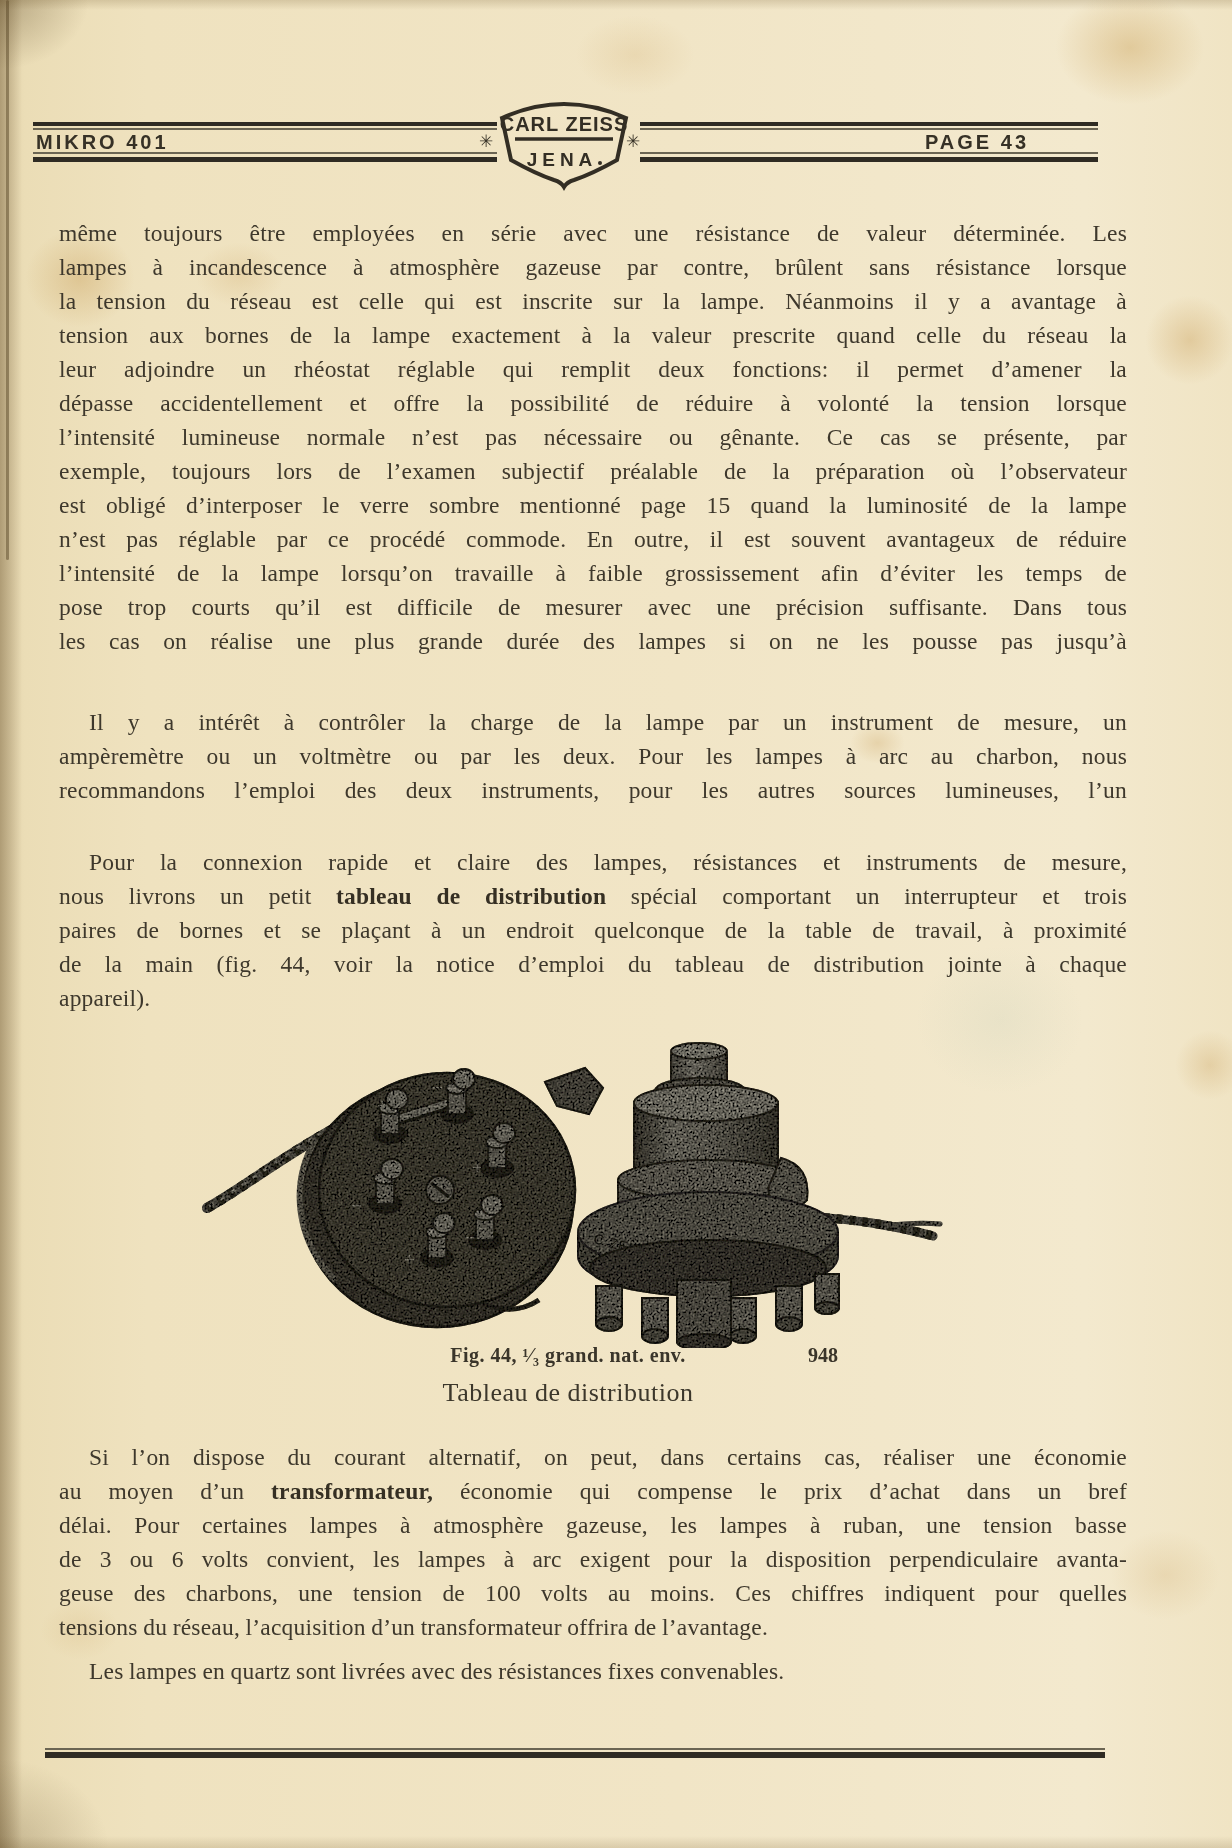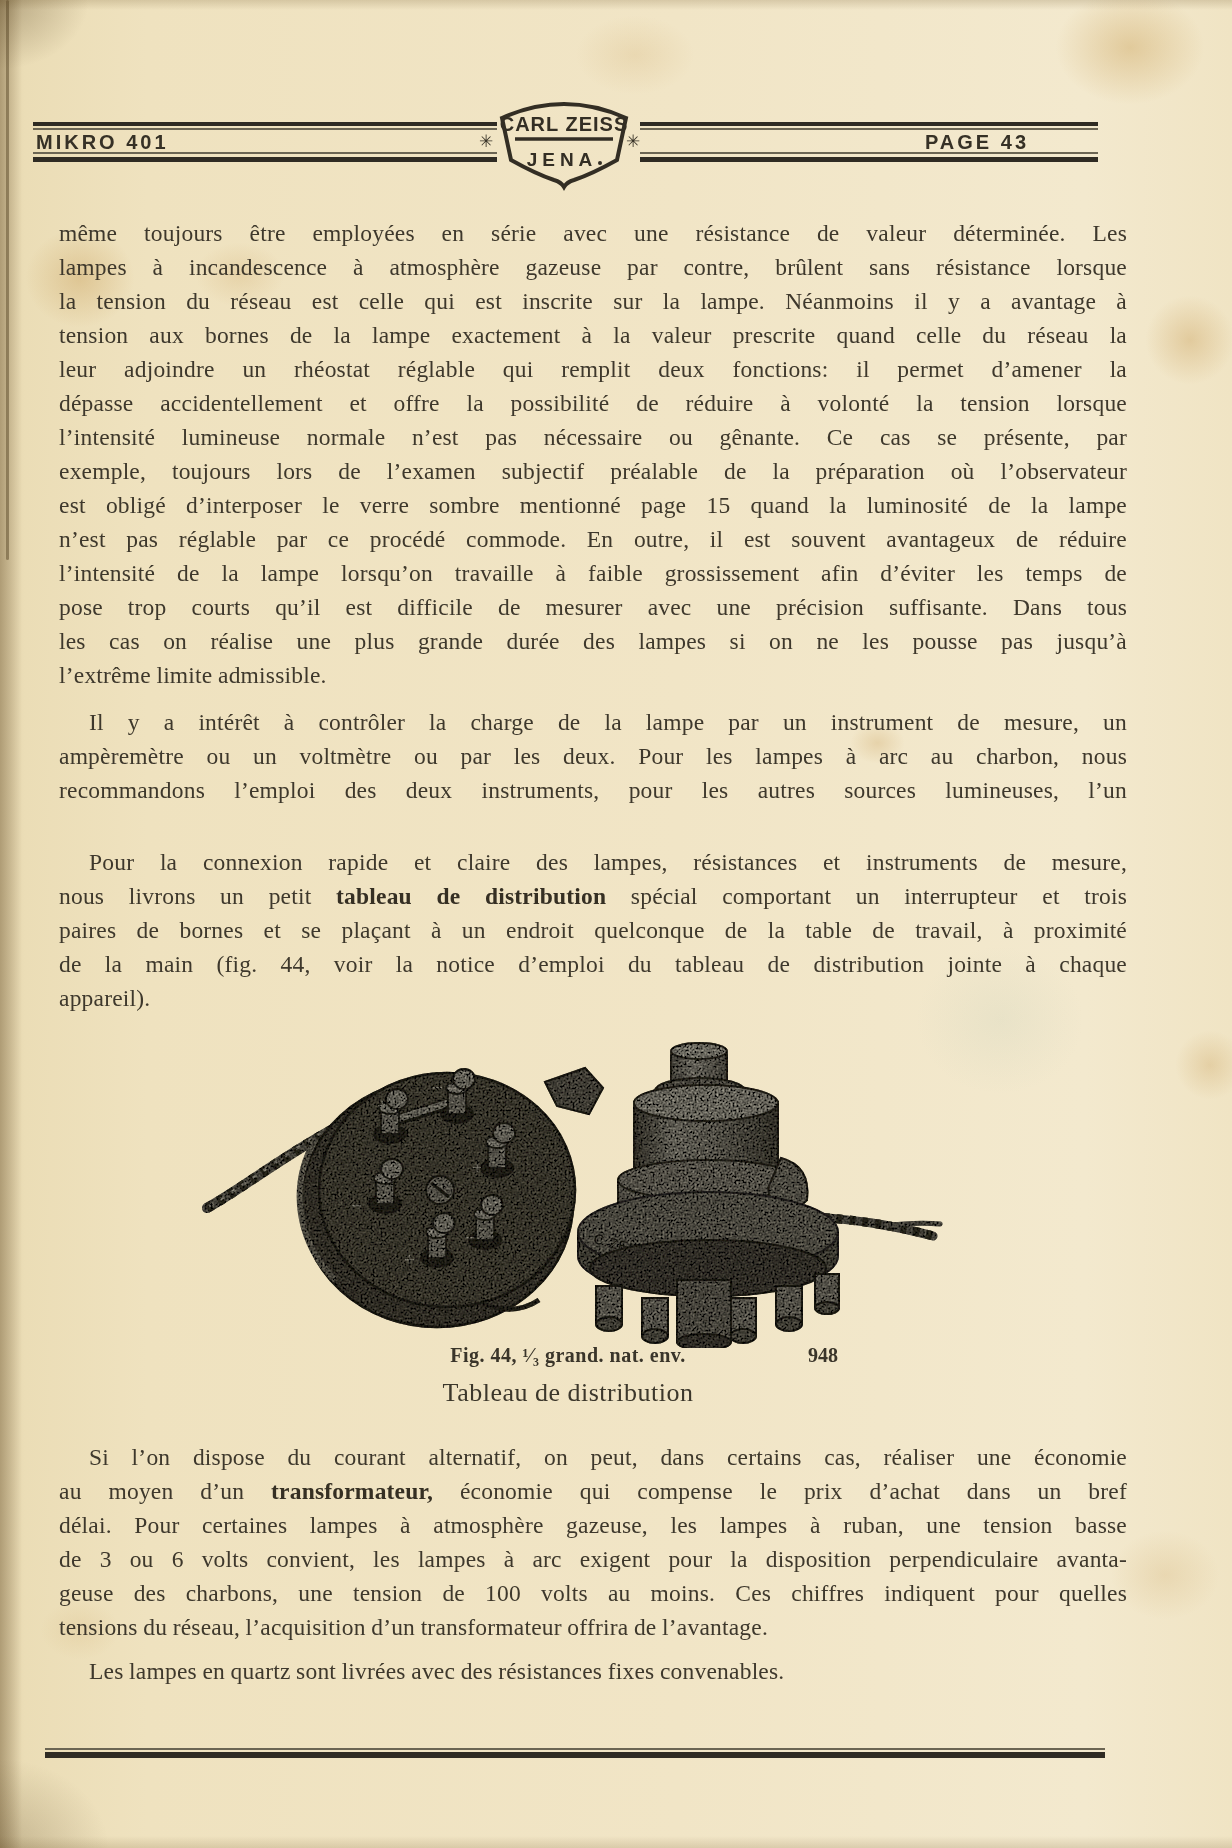--- a/index.html
+++ b/index.html
@@ -98,21 +98,20 @@
         <div class="line"><span>tension aux bornes de la lampe exactement à la valeur prescrite quand celle du réseau la</span></div>
         <div class="line"><span>leur adjoindre un rhéostat réglable qui remplit deux fonctions: il permet d’amener la</span></div>
         <div class="line"><span>dépasse accidentellement et offre la possibilité de réduire à volonté la tension lorsque</span></div>
         <div class="line"><span>l’intensité lumineuse normale n’est pas nécessaire ou gênante.  Ce cas se présente, par</span></div>
         <div class="line"><span>exemple, toujours lors de l’examen subjectif préalable de la préparation où l’observateur</span></div>
         <div class="line"><span>est obligé d’interposer le verre sombre mentionné page 15 quand la luminosité de la lampe</span></div>
         <div class="line"><span>n’est pas réglable par ce procédé commode.  En outre, il est souvent avantageux de réduire</span></div>
         <div class="line"><span>l’intensité de la lampe lorsqu’on travaille à faible grossissement afin d’éviter les temps de</span></div>
         <div class="line"><span>pose trop courts qu’il est difficile de mesurer avec une précision suffisante.  Dans tous</span></div>
         <div class="line"><span>les cas on réalise une plus grande durée des lampes si on ne les pousse pas jusqu’à</span></div>
-        <div class="line last"><span>l’extrême limite admissible.</span></div>
       </div>
       <div class="para indent" style="top: 705px;">
         <div class="line"><span>Il y a intérêt à contrôler la charge de la lampe par un instrument de mesure, un</span></div>
         <div class="line"><span>ampèremètre ou un voltmètre ou par les deux.  Pour les lampes à arc au charbon, nous</span></div>
         <div class="line"><span>recommandons l’emploi des deux instruments, pour les autres sources lumineuses, l’un</span></div>
       </div>
       <div class="para indent" style="top: 845px;">
         <div class="line"><span>Pour la connexion rapide et claire des lampes, résistances et instruments de mesure,</span></div>
         <div class="line"><span>nous livrons un petit </span><span class="b">tableau de distribution</span><span> spécial comportant un interrupteur et trois</span></div>
         <div class="line"><span>paires de bornes et se plaçant à un endroit quelconque de la table de travail, à proximité</span></div>

